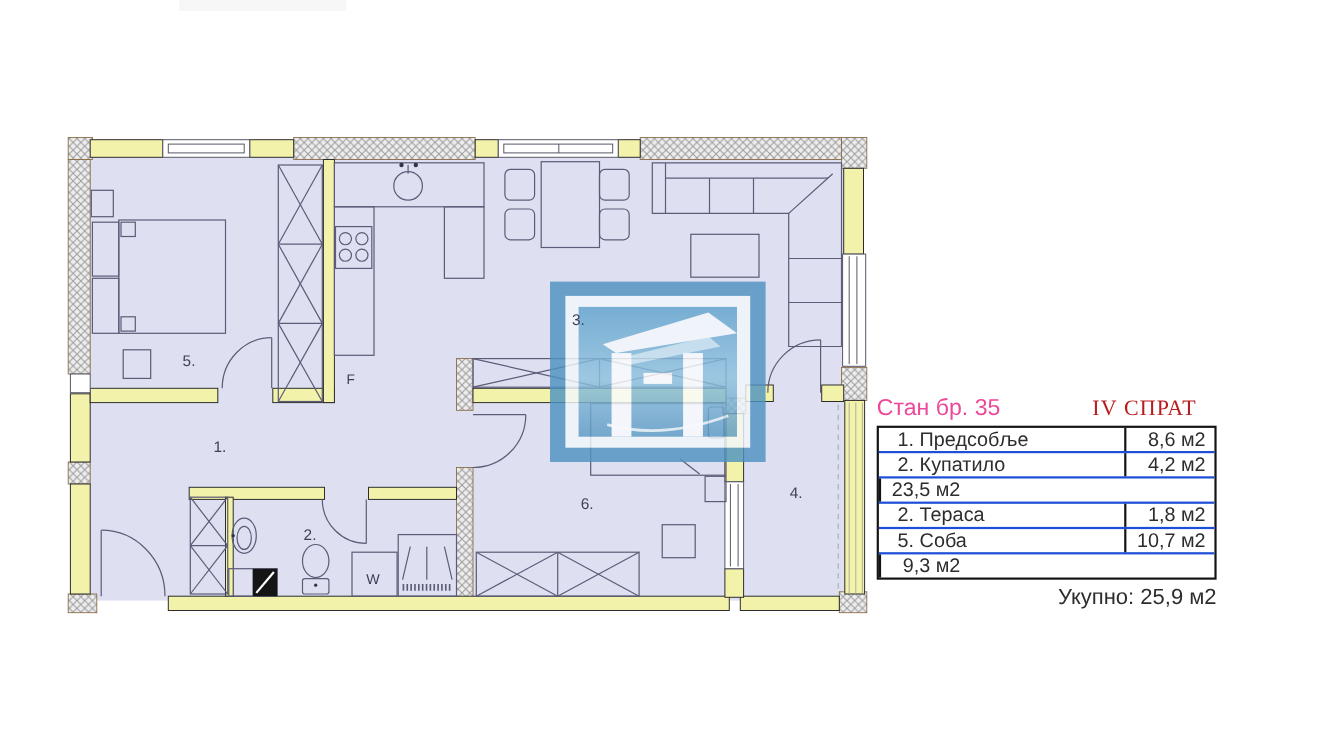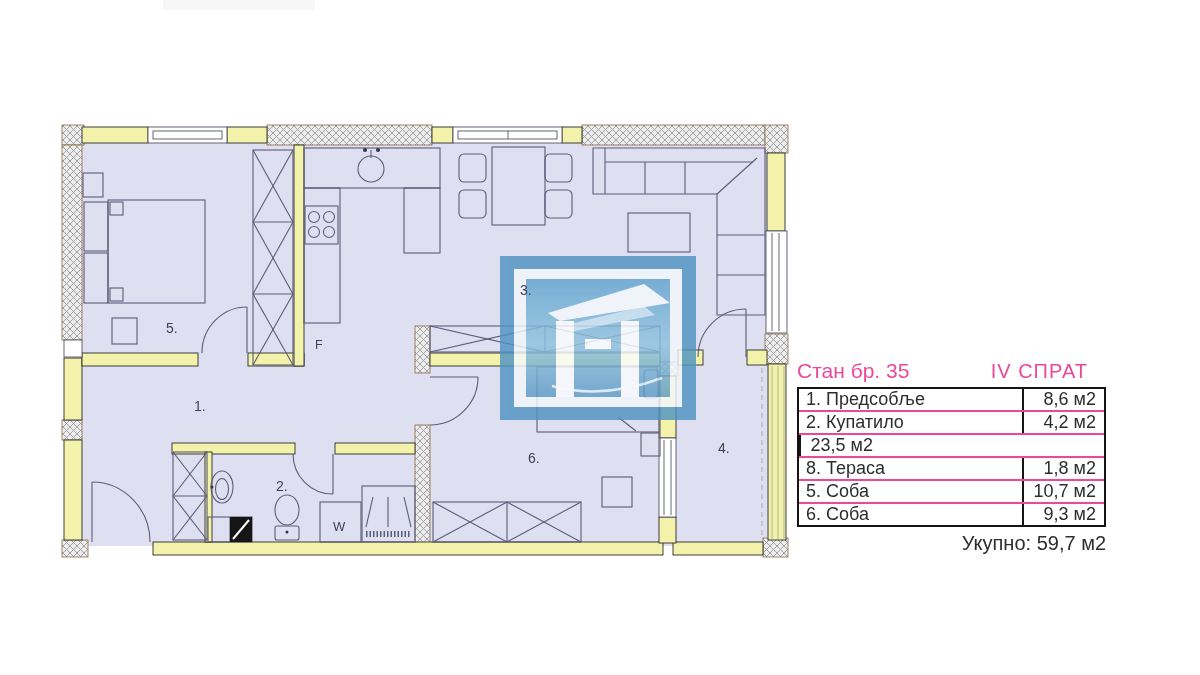--- a/index.html
+++ b/index.html
@@ -7,25 +7,25 @@
         font-family:"Liberation Sans",sans-serif;}
   .top-strip{position:absolute;left:163px;top:0;width:152px;height:10px;background:#f8f7f7;}
   .plan-svg{position:absolute;left:0;top:0;width:1200px;height:675px;}
   svg text{font-family:"Liberation Sans",sans-serif;}
 
   
   .panel{position:absolute;left:797px;top:359px;width:309px;color:#2d2d2d;}
   .panel-header{display:flex;justify-content:space-between;align-items:baseline;
                 height:24px;margin-bottom:4px;}
   .apt-title{font-size:21px;color:#ec4899;}
-  .floor-label{font-size:20px;color:#ec4899;letter-spacing:1px;padding-right:18px;}
+  .floor-label{font-size:20px;color:#b91c1c;letter-spacing:1px;padding-right:18px;font-family:Liberation Serif, serif;}
   .area-table{border:2px solid #141414;background:#fff;}
   .arow{display:flex;height:21px;line-height:21px;}
-  .arow + .arow{border-top:2px solid #ec4899;}
-  .acell-name{flex:1;padding-left:7px;font-size:18px;white-space:nowrap;overflow:hidden;}
+  .arow + .arow{border-top:2px solid #1d4ed8;}
+  .acell-name{flex:1;padding-left:17px;font-size:18px;white-space:nowrap;overflow:hidden;}
   .acell-area{width:72px;border-left:2px solid #141414;text-align:right;
               padding-right:8px;font-size:18px;white-space:nowrap;}
   .total-line{margin-top:5px;text-align:right;font-size:20px;color:#2d2d2d;}
 </style>
 </head>
 <body>
 
 <div class="page">
   <div class="top-strip"></div>
 
@@ -285,27 +285,26 @@
         <div class="acell-area">8,6 м2</div>
       </div>
       <div class="arow">
         <div class="acell-name">2. Купатило</div>
         <div class="acell-area">4,2 м2</div>
       </div>
       <div class="arow">
         <div class="acell-area">23,5 м2</div>
       </div>
       <div class="arow">
-        <div class="acell-name">8. Тераса</div>
+        <div class="acell-name">2. Тераса</div>
         <div class="acell-area">1,8 м2</div>
       </div>
       <div class="arow">
         <div class="acell-name">5. Соба</div>
         <div class="acell-area">10,7 м2</div>
       </div>
       <div class="arow">
-        <div class="acell-name">6. Соба</div>
         <div class="acell-area">9,3 м2</div>
       </div>
     </div>
-    <div class="total-line">Укупно: 59,7 м2</div>
+    <div class="total-line">Укупно: 25,9 м2</div>
   </div>
 </div>
 
 </body></html>

